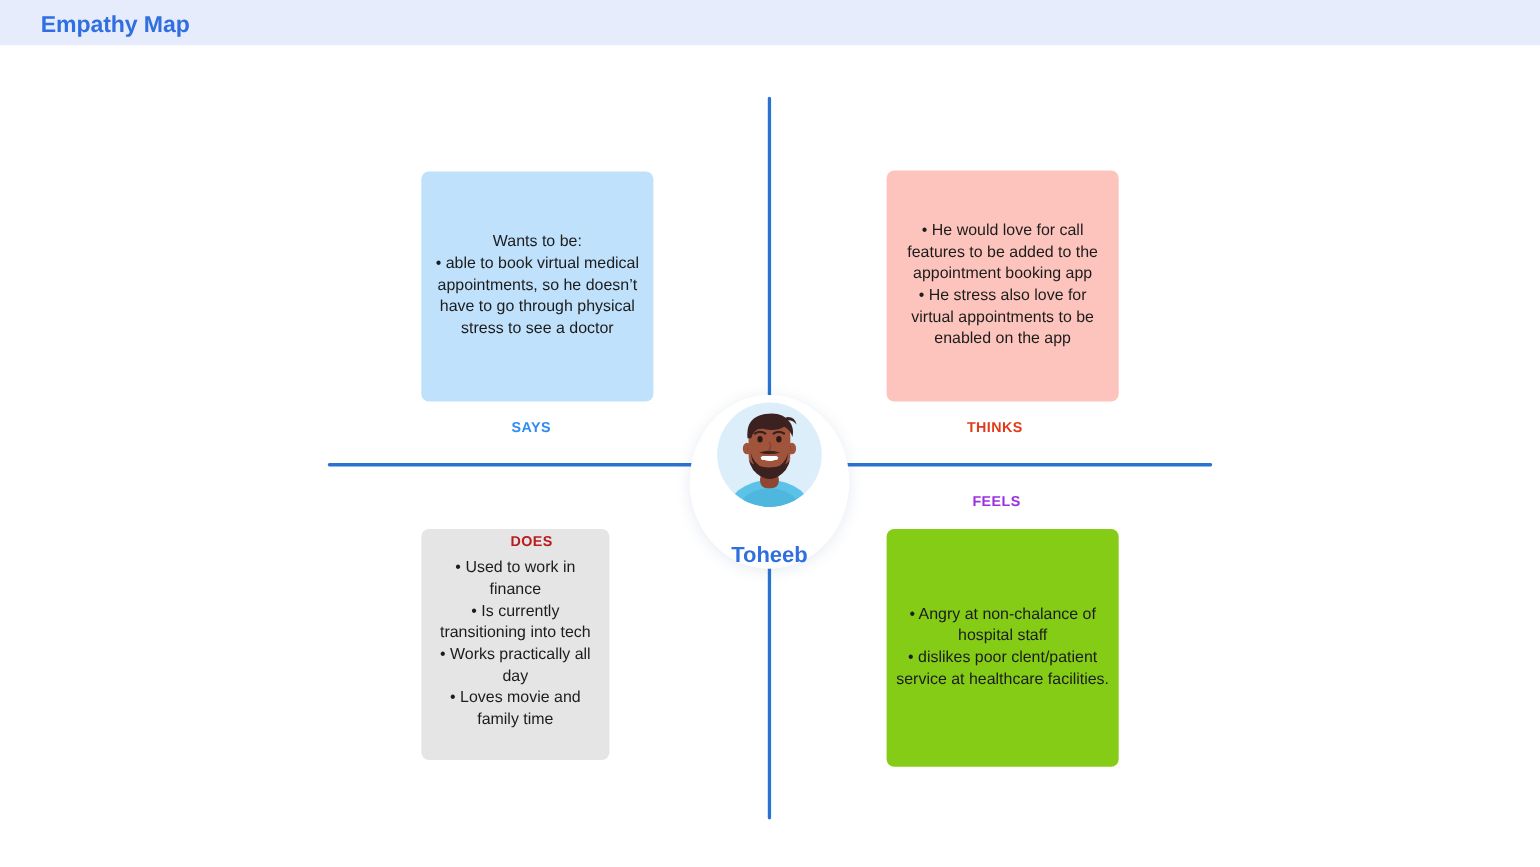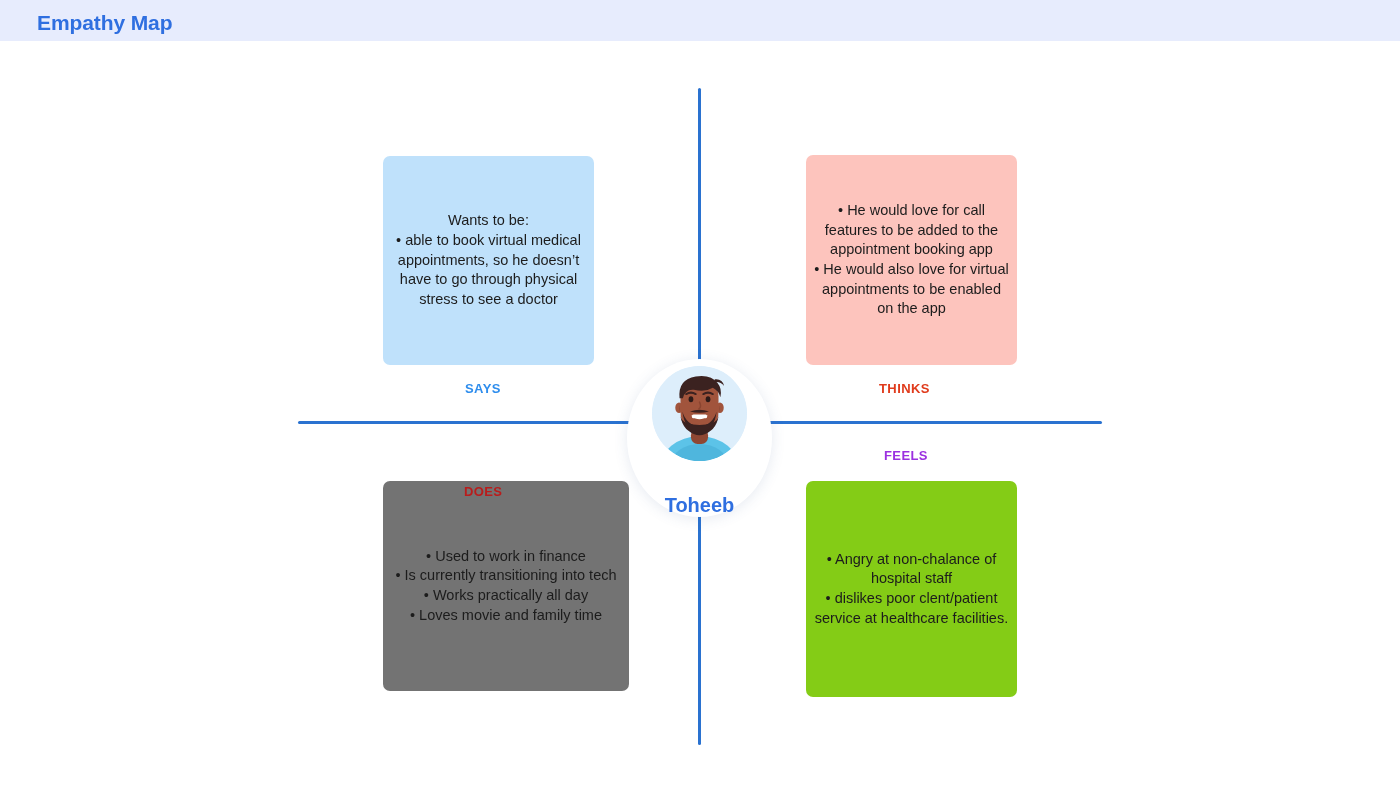--- a/index.html
+++ b/index.html
@@ -37,21 +37,21 @@
 
   
   .card {
     position:absolute;
     border-radius:7px;
     display:flex; align-items:center; justify-content:center;
     padding:10px 8px;
   }
   .card-says   { left:383px; top:156px; width:211px; height:209px; background:#bfe1fb; }
   .card-thinks { left:806px; top:155px; width:211px; height:210px; background:#fdc4bd; }
-  .card-does   { left:383px; top:481px; width:246px; height:210px; background:#737373; }
+  .card-does   { left:383px; top:481px; width:171px; height:210px; background:#e5e5e5; }
   .card-feels  { left:806px; top:481px; width:211px; height:216px; background:#84cc16; }
 
   .card-text {
     text-align:center;
     font-size:14.5px;
     line-height:19.7px;
     color:#1c1c1c;
   }
   .lead { display:block; }
   .bullet-line { display:block; }
@@ -111,21 +111,21 @@
     <div class="card-text">
       <span class="lead">Wants to be:</span>
       <span class="bullet-line">able to book virtual medical appointments, so he doesn’t have to go through physical stress to see a doctor</span>
     </div>
   </div>
   <div class="quad-label label-says">SAYS</div>
 
   <div class="card card-thinks">
     <div class="card-text">
       <span class="bullet-line">He would  love for call features to be added to the appointment booking app</span>
-      <span class="bullet-line">He would also love for virtual appointments to be enabled on the app</span>
+      <span class="bullet-line">He stress also love for virtual appointments to be enabled on the app</span>
     </div>
   </div>
   <div class="quad-label label-thinks">THINKS</div>
 
   <div class="card card-does">
     <div class="card-text">
       <span class="bullet-line">Used to work in finance</span>
       <span class="bullet-line">Is currently transitioning into tech</span>
       <span class="bullet-line">Works practically all day</span>
       <span class="bullet-line">Loves movie and family time</span>

